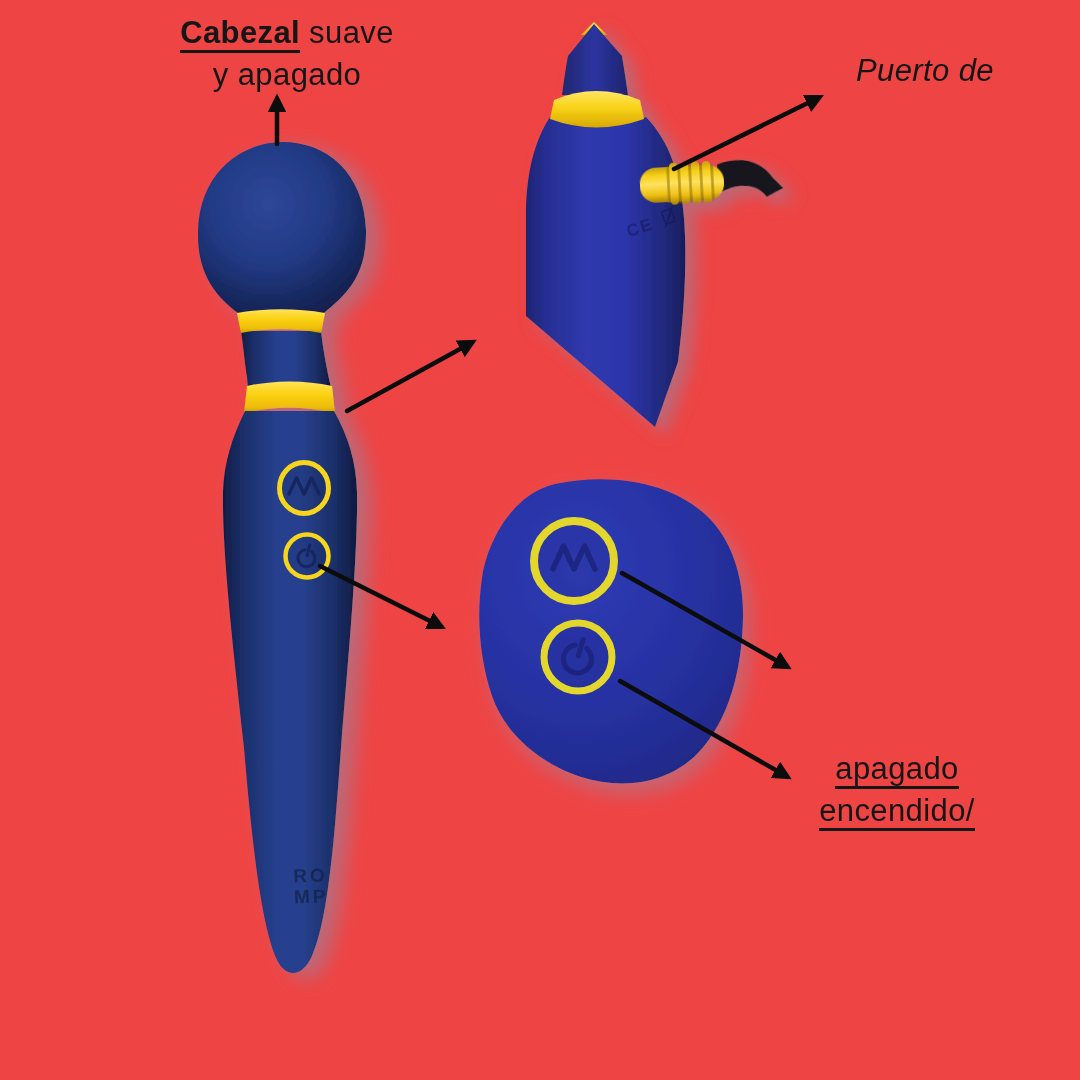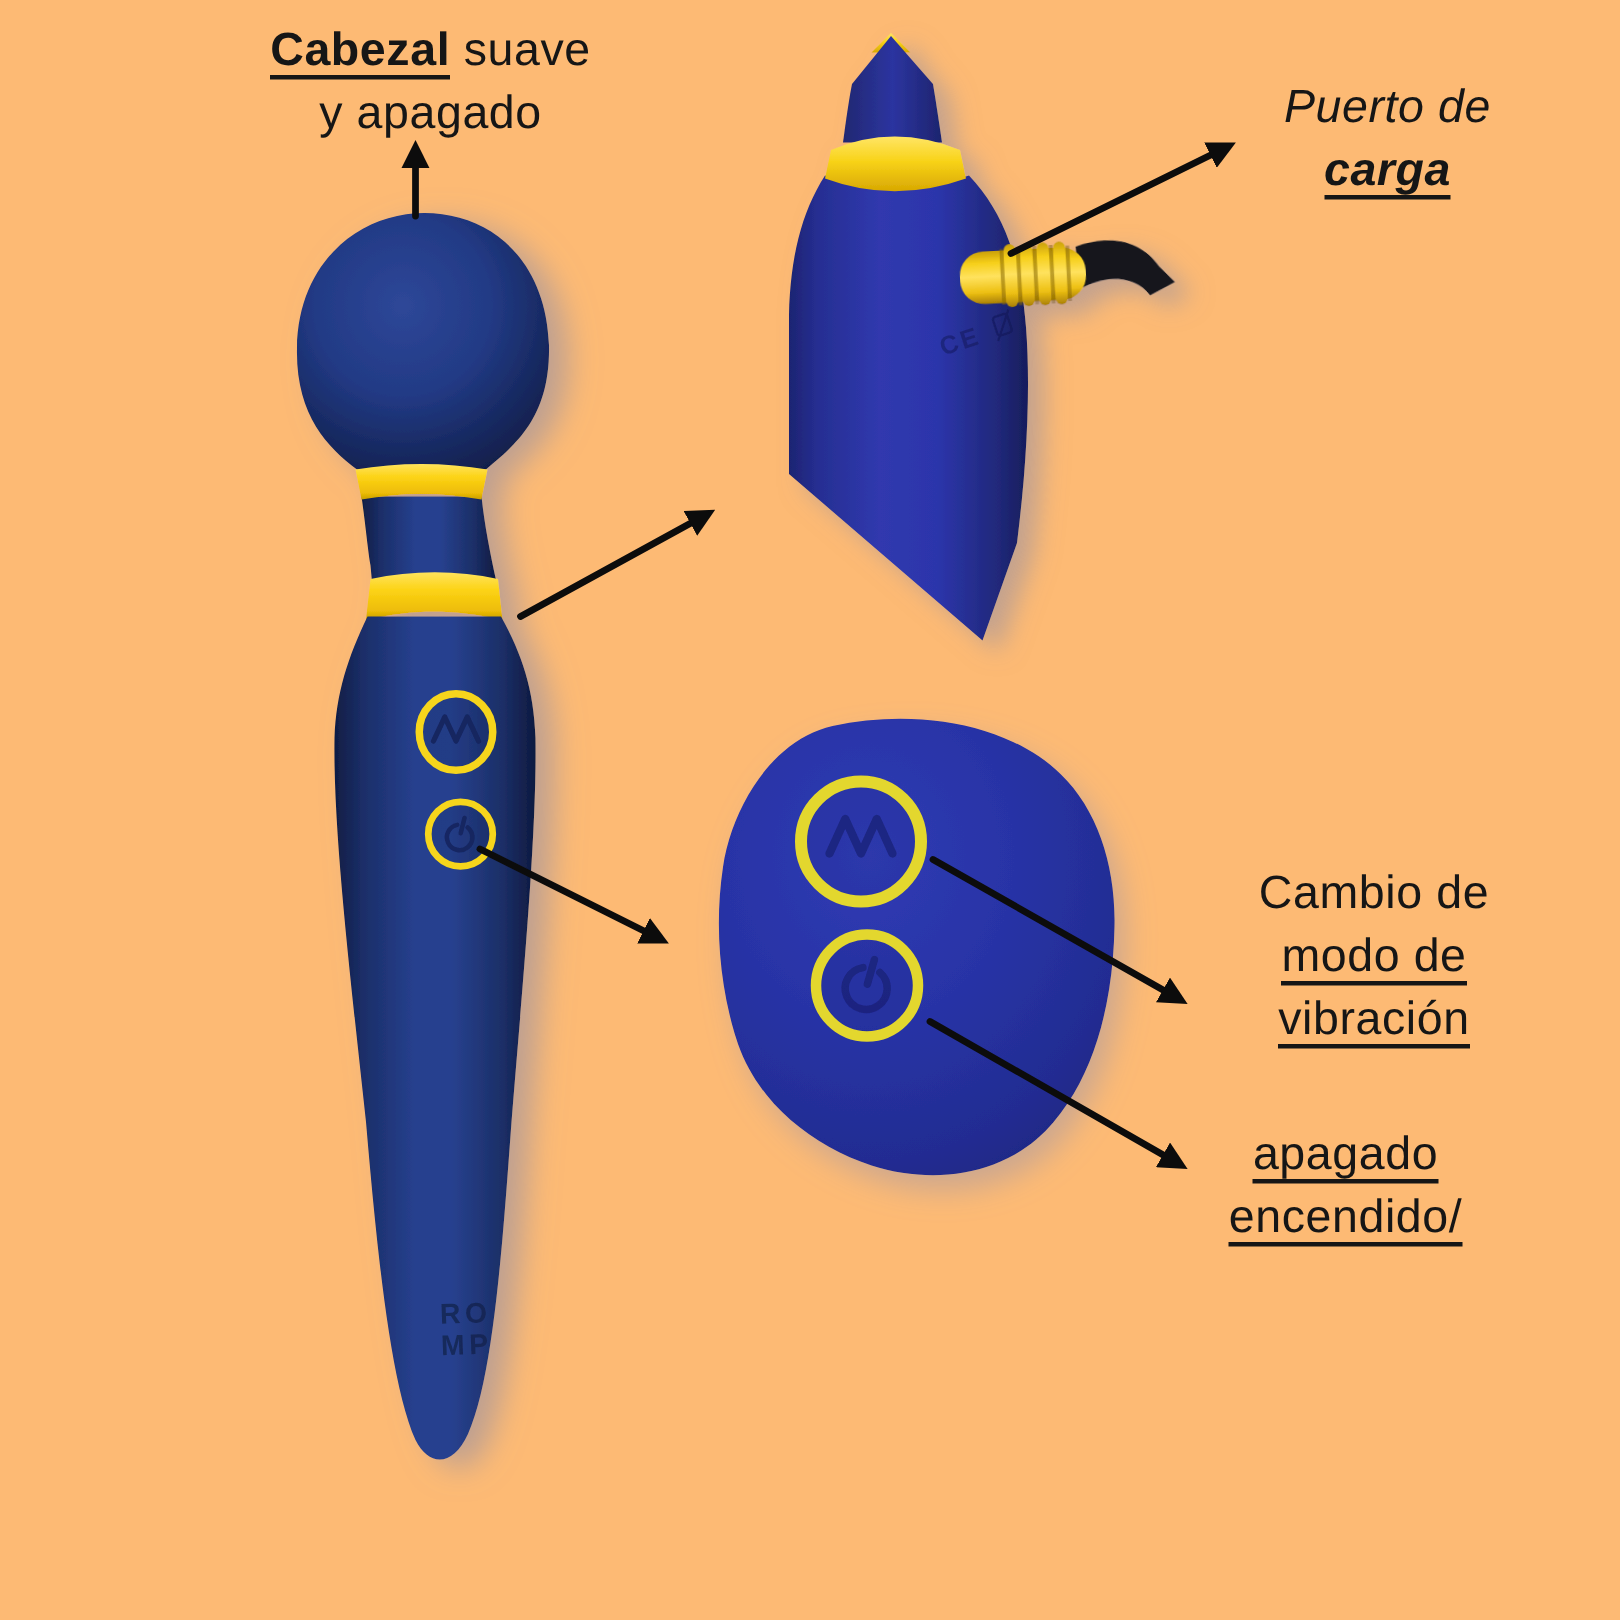--- a/index.html
+++ b/index.html
@@ -1,19 +1,19 @@
 <!DOCTYPE html>
 <html><head>
 <meta charset="utf-8">
 <style>
   html,body { margin:0; padding:0; }
   body { font-family:"Liberation Sans","DejaVu Sans",sans-serif; }
   .canvas {
     position:relative; width:1080px; height:1080px;
-    background:#fdba74; overflow:hidden;
+    background:#ef4444; overflow:hidden;
   }
   .illus { position:absolute; overflow:visible; }
   #wand-svg   { left:150px; top:130px; }
   #side-svg   { left:500px; top:20px; }
   #blob-svg   { left:460px; top:470px; }
   #arrows-svg { left:0; top:0; }
   .label {
     position:absolute; color:#161616; text-align:center;
     font-size:31px; line-height:42px; letter-spacing:0.4px; font-weight:400;
   }
@@ -194,27 +194,21 @@
     </g>
   </svg>
 
   <div class="label" id="label-head">
     <div><span class="kw u">Cabezal</span><span> suave</span></div>
     <div>y apagado</div>
   </div>
 
   <div class="label" id="label-charging">
     <div>Puerto de</div>
-    <div><span class="kw u">carga</span></div>
   </div>
 
-  <div class="label" id="label-vibration">
-    <div>Cambio de</div>
-    <div><span class="u">modo de</span></div>
-    <div><span class="u">vibración</span></div>
-  </div>
 
   <div class="label" id="label-power">
     <div><span class="u">apagado</span></div>
     <div><span class="u">encendido/</span></div>
   </div>
 
 </div>
 
 </body></html>

